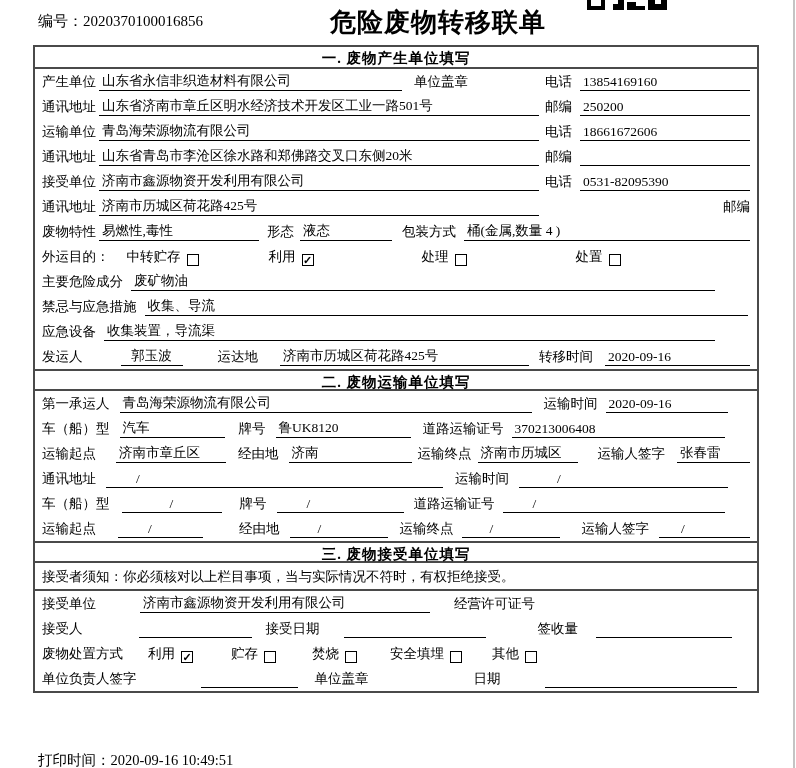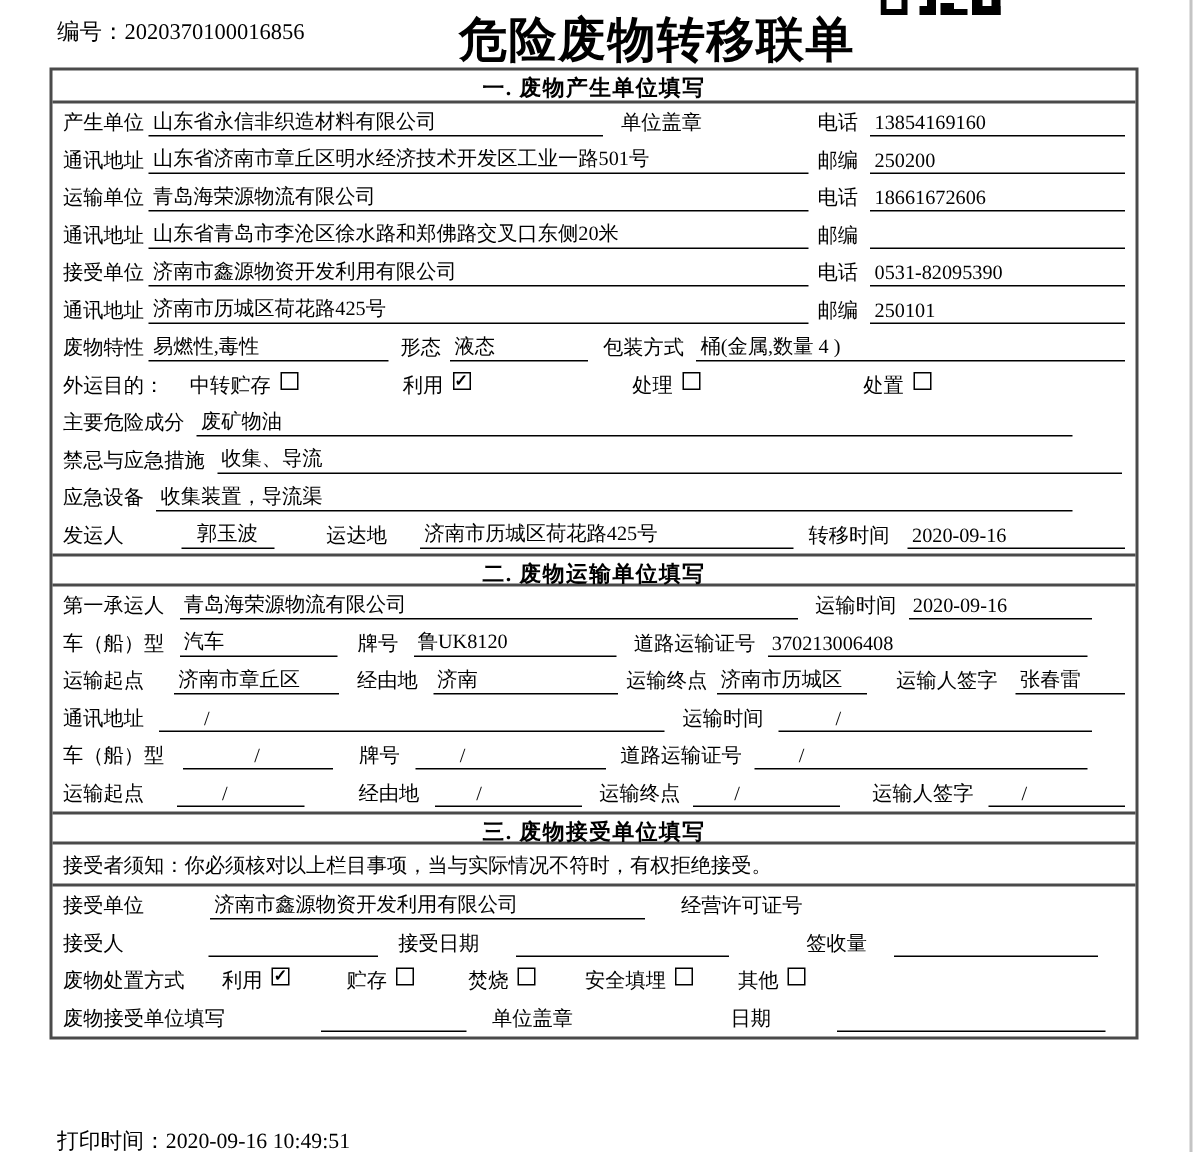--- a/index.html
+++ b/index.html
@@ -2,36 +2,36 @@
 <html><head>
 <meta charset="utf-8">
 <style>
   * { box-sizing: border-box; }
   html,body { margin:0; padding:0; background:#fff; }
   .page { position:relative; width:796px; height:768px; overflow:hidden; background:#fff;
           color:#000; font-family:"Liberation Serif","DejaVu Serif",serif; }
   .edge { position:absolute; right:1px; top:0; width:2px; height:100%; background:#c4c4c4; }
   .serial { position:absolute; left:38px; top:12px; font-size:15px; white-space:nowrap; }
   .doc-title { position:absolute; left:80px; top:5px; width:716px; text-align:center;
-               font-size:32px; font-weight:bold; letter-spacing:1px; }
+               font-size:26px; font-weight:bold; letter-spacing:1px; }
   .qr { position:absolute; left:587px; top:0; }
   .form { position:absolute; left:33px; top:45px; width:726px; border:2px solid #4a4a4a; background:#fff; }
   .sec { height:22px; padding:2px 7px 0; font-weight:bold; font-size:14.5px;
          border-bottom:2px solid #4a4a4a; letter-spacing:1px;text-align:center; }
   .bt { border-top:2px solid #4a4a4a; }
   .notice { height:28px; padding:5px 7px 0; font-size:13.5px; border-bottom:2px solid #4a4a4a; white-space:nowrap; }
   .row { display:flex; align-items:flex-end; height:25px; padding:0 7px 3px; font-size:13.5px; }
   .lbl { white-space:nowrap; flex:0 0 auto; }
   .val { border-bottom:1px solid #000; padding:0 3px; white-space:nowrap; flex:0 0 auto;
          min-height:17px; overflow:hidden; }
   .vgrow { border-bottom:1px solid #000; padding:0 3px; white-space:nowrap; flex:1 1 0;
            min-height:17px; overflow:hidden; }
   .grow { flex:1 1 0; }
   .ctr { text-align:center; }
-  .opt { display:inline-flex; align-items:flex-start; white-space:nowrap; }
+  .opt { display:inline-flex; align-items:flex-end; white-space:nowrap; }
   .box { display:inline-block; width:12px; height:12px; border:1px solid #000; margin-left:6px;
          font-size:11px; line-height:10px; text-align:center; font-weight:bold; overflow:hidden; }
   .print-time { position:absolute; left:38px; top:751px; font-size:14.5px; white-space:nowrap; }
 </style>
 </head>
 <body>
 
 <div class="page">
   <div class="edge"></div>
 
@@ -94,21 +94,20 @@
       <span class="grow"></span>
       <span class="lbl">电话</span>
       <span class="val" style="width:170px;margin-left:8px">0531-82095390</span>
     </div>
 
     <div class="row">
       <span class="lbl">通讯地址</span>
       <span class="val" style="width:440px;margin-left:3px">济南市历城区荷花路425号</span>
       <span class="grow"></span>
       <span class="lbl">邮编</span>
-      <span class="val" style="width:170px;margin-left:8px">250101</span>
     </div>
 
 
     <div class="row">
       <span class="lbl">废物特性</span>
       <span class="val" style="width:160px;margin-left:3px">易燃性,毒性</span>
       <span class="lbl" style="margin-left:8px">形态</span>
       <span class="val" style="width:92px;margin-left:6px">液态</span>
       <span class="lbl" style="margin-left:10px">包装方式</span>
       <span class="vgrow" style="margin-left:8px">桶(金属,数量 4 )</span>
@@ -250,21 +249,21 @@
           <span>安全填埋</span>
           <span class="box"></span>
         </span>
       <span class="opt" style="margin-left:30px">
           <span>其他</span>
           <span class="box"></span>
         </span>
     </div>
 
     <div class="row">
-      <span class="lbl">废物接受单位填写</span>
+      <span class="lbl">单位负责人签字</span>
       <span class="val" style="width:97px;margin-left:64px"></span>
       <span class="lbl" style="margin-left:17px">单位盖章</span>
       <span class="lbl" style="margin-left:105px">日期</span>
       <span class="vgrow" style="margin-left:44px;margin-right:13px"></span>
     </div>
 
   </div>
 
   <div class="print-time"><span>打印时间：</span><span>2020-09-16 10:49:51</span></div>
 </div>

